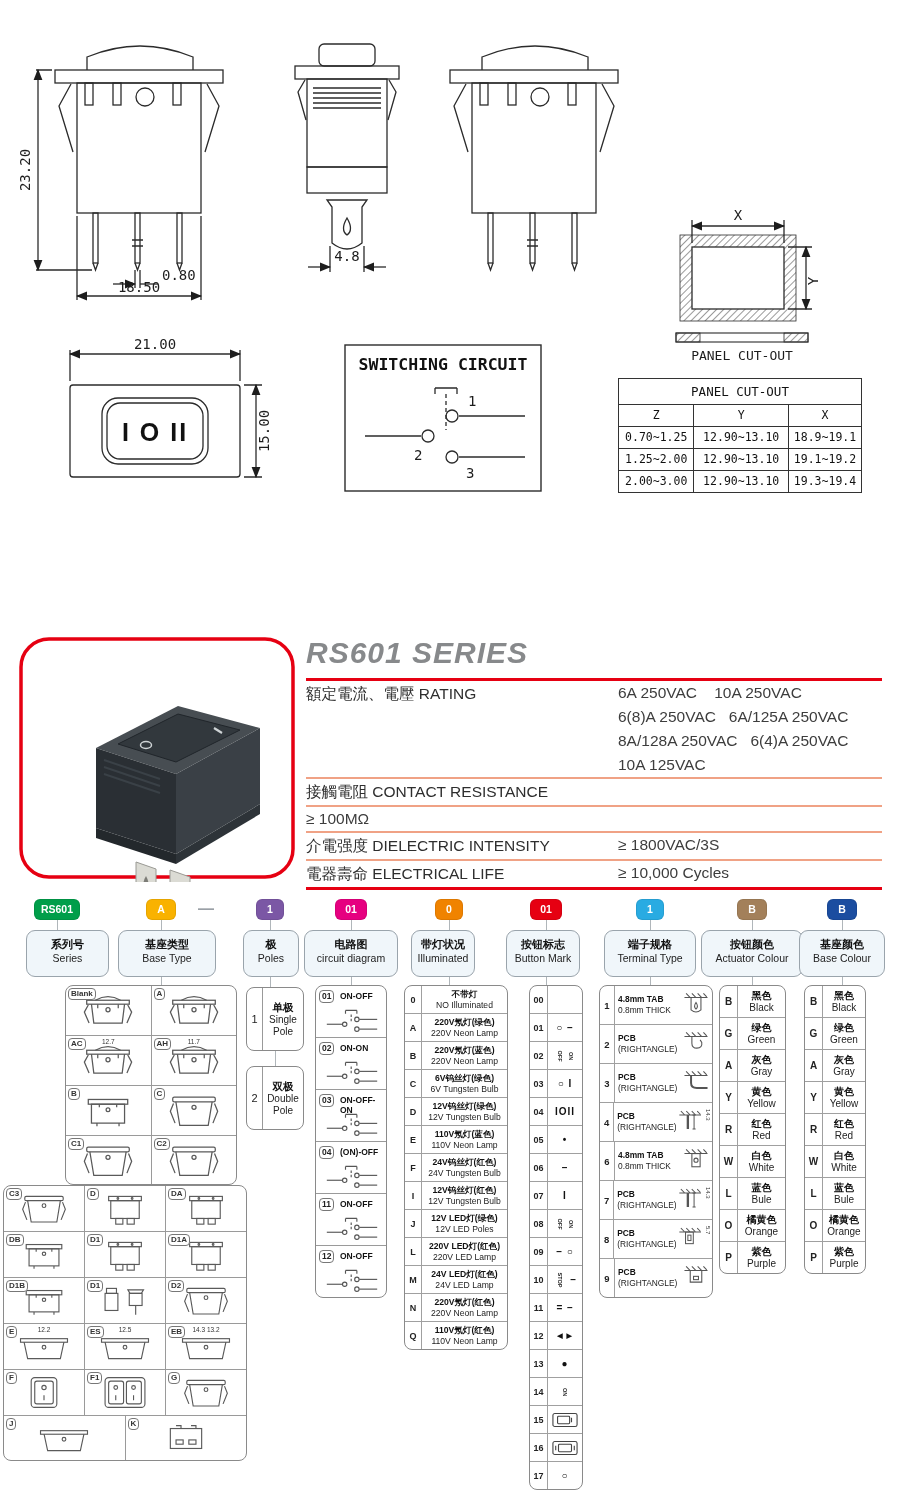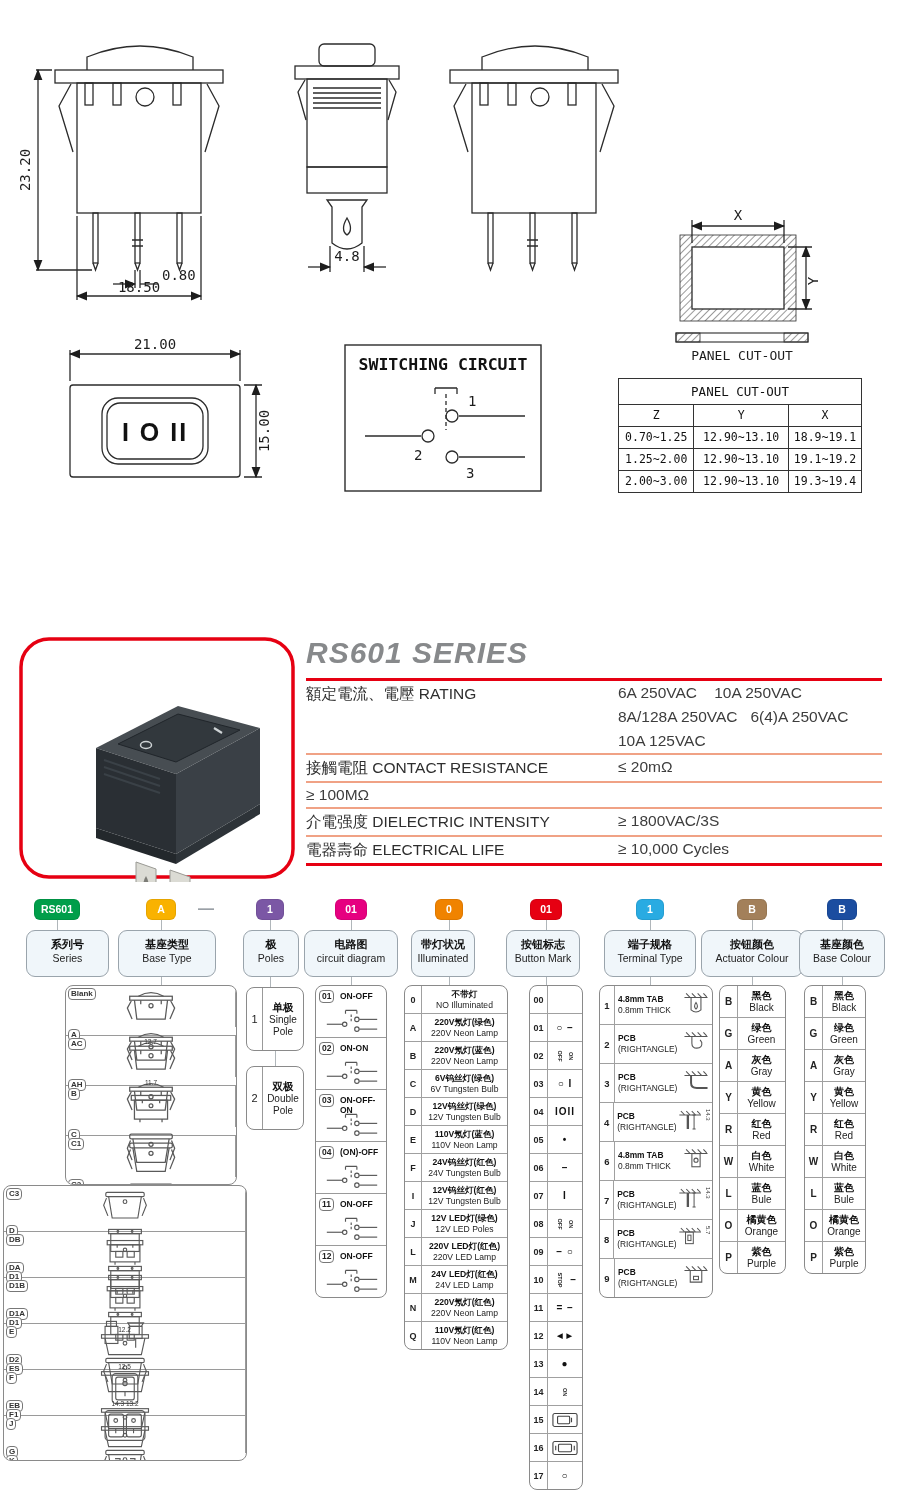--- a/index.html
+++ b/index.html
@@ -31,21 +31,21 @@
   
   .badge{position:absolute;top:899px;height:21px;line-height:21px;border-radius:6px;color:#fff;
          font-size:10.5px;font-weight:bold;text-align:center;box-shadow:0 0 0 1px rgba(0,0,0,.08) inset;}
   .lblbox{position:absolute;top:930px;height:47px;background:#f0f6fa;border:1px solid #9aa4ac;
           border-radius:9px;text-align:center;box-sizing:border-box;padding-top:6px;}
   .lblbox .zh{font-size:11px;font-weight:bold;color:#111;line-height:14px;}
   .lblbox .en{font-size:10.5px;color:#222;line-height:14px;}
   .conn{position:absolute;width:1px;background:#b0b6ba;}
   .optable{position:absolute;border:1px solid #8a8a8a;border-radius:8px;background:#fff;overflow:hidden;box-sizing:border-box;}
   
-  .brow{display:flex;border-bottom:1px solid #9a9a9a;flex-direction:column;}
+  .brow{display:flex;border-bottom:1px solid #9a9a9a;}
   .brow:last-child{border-bottom:none;}
   .bcell{position:relative;flex:1;border-right:1px solid #9a9a9a;display:flex;align-items:center;justify-content:center;}
   .bcell:last-child{border-right:none;}
   .chip{position:absolute;top:2px;left:2px;border:1px solid #777;border-radius:4px;background:#fff;
         font-size:8px;font-weight:bold;color:#333;padding:0 2px;line-height:10px;z-index:2;}
   .bglyph{stroke:#5a5a5a;stroke-width:1.6;fill:none;}
   .bdim{position:absolute;top:2px;left:0;width:100%;text-align:center;font-size:6.5px;color:#333;z-index:1;}
   
   .polebox{position:absolute;width:58px;height:64px;border:1px solid #8a8a8a;border-radius:8px;background:#fff;
            display:flex;box-sizing:border-box;overflow:hidden;}
@@ -256,29 +256,27 @@
     <polygon points="152,234 172,241 172,277 152,270" fill="#dbdbd4" stroke="#9a9a94" stroke-width="1"></polygon>
     <path d="M162,248 q5,9 0,13 q-5,-5 0,-13 z" fill="#7c7c76"></path>
   </svg>
 
   <div class="title">RS601 SERIES</div>
   <div class="spectable">
     <div class="srow">
       <div class="slabel">額定電流、電壓 RATING</div>
       <div class="svals">
         <div class="vline">6A 250VAC    10A 250VAC</div>
+        <div class="vline">6(8)A 250VAC   6A/125A 250VAC</div>
         <div class="vline">8A/128A 250VAC   6(4)A 250VAC</div>
         <div class="vline">10A 125VAC</div>
       </div>
     </div>
     <div class="srow">
       <div class="slabel">接觸電阻 CONTACT RESISTANCE</div>
-      <div class="svals">
-          <div class="vline">≤ 20mΩ</div>
-        </div>
     </div>
     <div class="srow">
       <div class="svals">
           <div class="vline">≥ 100MΩ</div>
         </div>
     </div>
     <div class="srow">
       <div class="slabel">介電强度 DIELECTRIC INTENSITY</div>
       <div class="svals">
           <div class="vline">≥ 1800VAC/3S</div>

